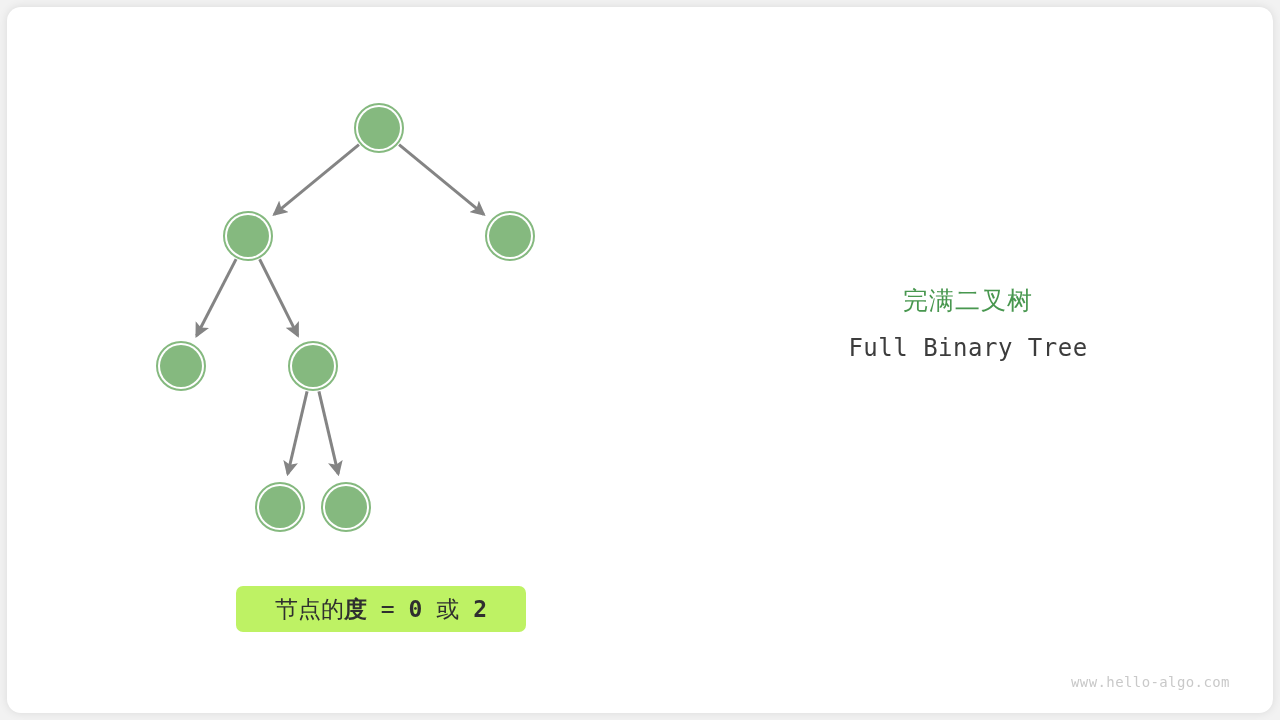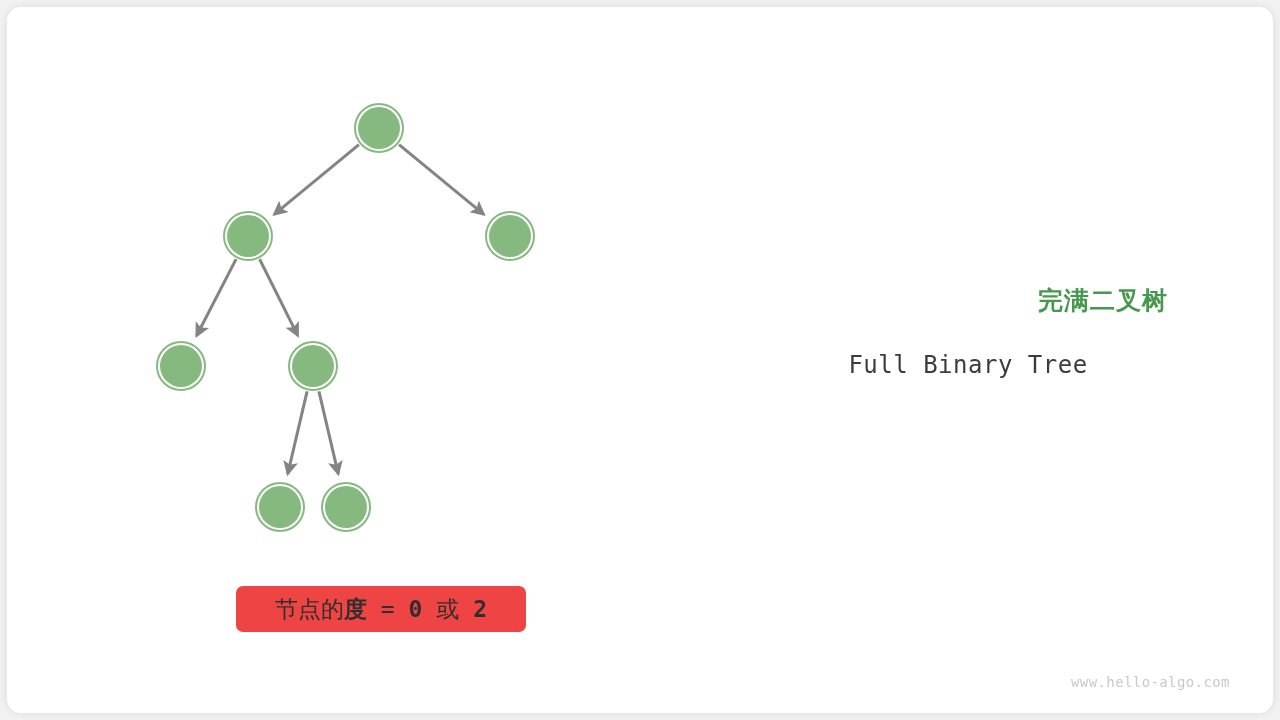--- a/index.html
+++ b/index.html
@@ -44,44 +44,43 @@
   #legend {
     position: absolute;
     left: 768px;
     top: 288px;
     width: 400px;
     text-align: center;
   }
   #legend .zh-title {
     font-family: "Liberation Sans", sans-serif;
     font-size: 25px;
-    font-weight: bold;
+    font-weight: normal;
     color: #48974f;
     letter-spacing: 1px;
     line-height: 1;
-    text-align: right;
   }
   #legend .en-title {
-    margin-top: 40px;
+    margin-top: 23px;
     font-family: "DejaVu Sans Mono", monospace;
     font-size: 24px;
     font-weight: normal;
     color: #3c3c3c;
     letter-spacing: 0.5px;
     line-height: 1;
   }
 
   
   #caption {
     position: absolute;
     left: 236px;
     top: 586px;
     width: 290px;
     height: 46px;
-    background: #ef4444;
+    background: #bef264;
     border-radius: 7px;
     display: flex;
     align-items: center;
     justify-content: center;
     box-sizing: border-box;
   }
   #caption .cap-text {
     font-family: "DejaVu Sans Mono", monospace;
     font-size: 23px;
     color: #2f2f2f;

